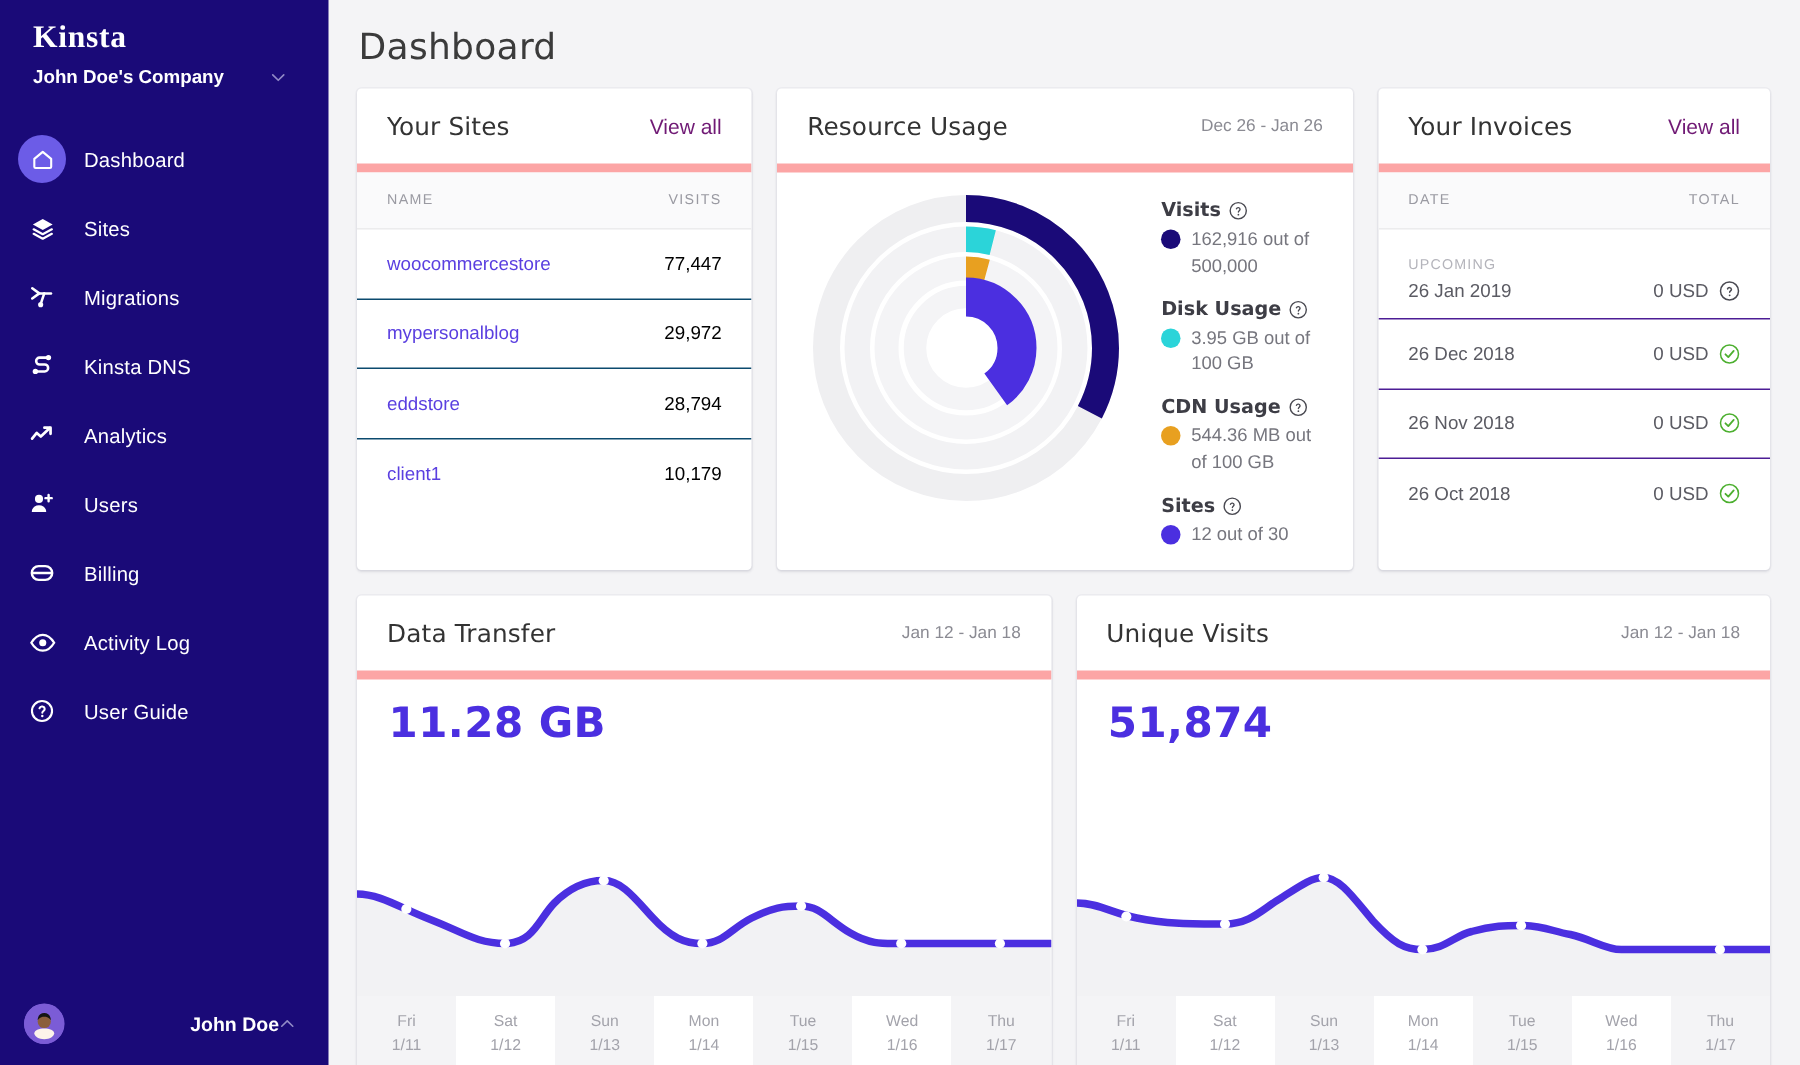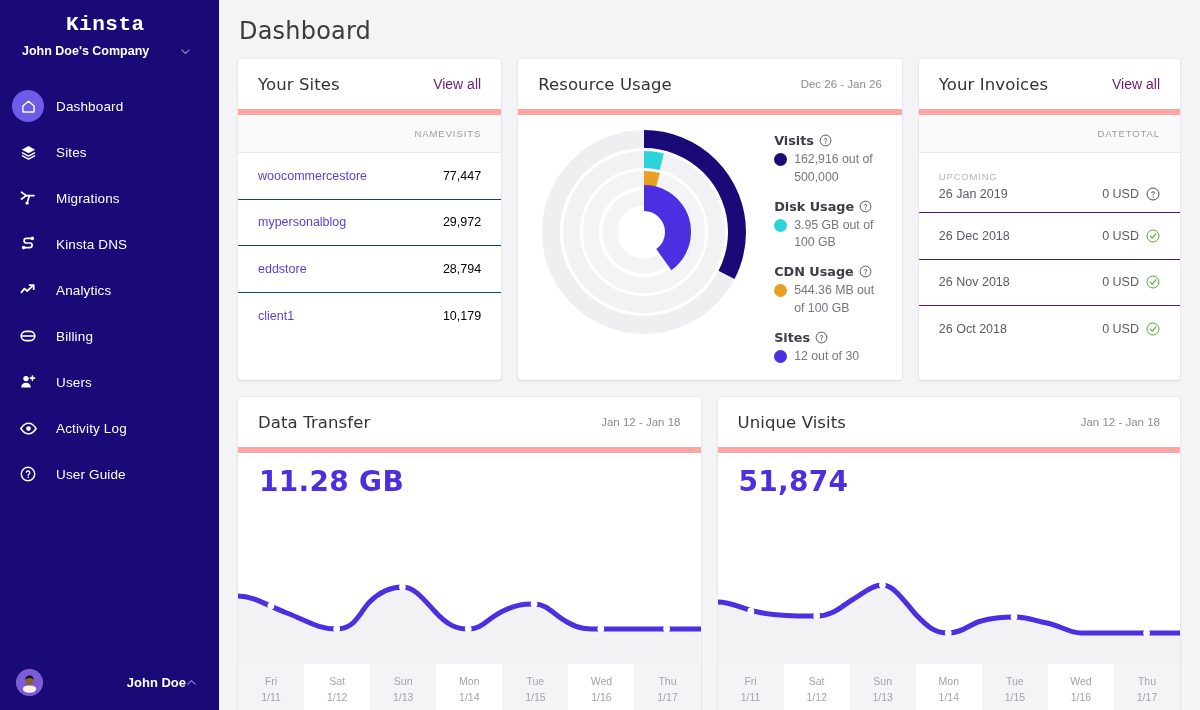--- a/index.html
+++ b/index.html
@@ -15,22 +15,21 @@
   .sidebar {
     width: 219px; height: 710px; flex: 0 0 219px;
     background: #1a0a78;
     position: relative;
     color: #fff;
   }
   .brand { padding: 14px 0 0 22px; }
   .logo {
     font-size: 21px; font-weight: 700; letter-spacing: .5px;
     color: #fff; line-height: 1;
-    font-family: Liberation Mono, monospace;
-    margin-left: 44px;
+    font-family: Liberation Serif, serif;
   }
   .company-row {
     display: flex; align-items: center; justify-content: space-between;
     padding-right: 28px; margin-top: 9px;
   }
   .company-name { font-size: 12.5px; font-weight: 700; color: #fff; }
   .chev { width: 11px; height: 11px; opacity: .75; }
 
   .nav { margin-top: 25px; }
   .nav-item {
@@ -90,21 +89,21 @@
   .view-all { font-size: 14px; color: #701a75; cursor: pointer; }
   .card-date { font-size: 11.5px; color: #8b8b93; }
 
   
   .t-head {
     display: flex; height: 38px; align-items: center;
     background: #fafafb; border-bottom: 1px solid #ececed;
     padding: 0 20px;
     font-size: 9.5px; letter-spacing: .9px; color: #9a9aa2;
   }
-  .t-head .c1 { flex: 1; text-align: right; }
+  .t-head .c1 { flex: 1; }
   .t-head .c2 { text-align: right; }
   .t-row {
     display: flex; align-items: center; height: 46.5px;
     padding: 0 20px; border-bottom: 1px solid #0c4a6e;
     font-size: 12.5px;
   }
   .t-row .c1 { flex: 1; }
   .t-row .c2 { text-align: right; color: #000000; }
   .site-link { color: #5a3fe0; cursor: pointer; }
 
@@ -225,36 +224,36 @@
             <path d="M2.4 11.4 L5.5 7.6 L8.2 10 L14.2 4.3" fill="none" stroke="#fff" stroke-width="1.8" stroke-linecap="round" stroke-linejoin="round"></path>
             <path d="M10.6 4.1 H14.7 V8.2" fill="none" stroke="#fff" stroke-width="1.8" stroke-linecap="round" stroke-linejoin="round"></path>
           </svg>
         </span>
         <span class="nav-label">Analytics</span>
       </div>
 
       <div class="nav-item">
         <span class="nav-icon">
           <svg width="18" height="18" viewBox="0 0 18 18">
-            <rect x="2.2" y="4.4" width="13.6" height="9.2" rx="4.6" fill="none" stroke="#fff" stroke-width="1.6"></rect>
-            <path d="M2.4 9 H15.6" fill="none" stroke="#fff" stroke-width="1.6"></path>
-          </svg>
-        </span>
-        <span class="nav-label">Billing</span>
-      </div>
-
-      <div class="nav-item">
-        <span class="nav-icon">
-          <svg width="18" height="18" viewBox="0 0 18 18">
             <circle cx="7" cy="5.6" r="2.7" fill="#fff"></circle>
             <path d="M2.2 14.4 c0-2.9 2.1-4.6 4.8-4.6 s4.8 1.7 4.8 4.6 Z" fill="#fff"></path>
             <path d="M13.4 3 V7.2 M11.3 5.1 H15.5" stroke="#fff" stroke-width="1.6" stroke-linecap="round"></path>
           </svg>
         </span>
         <span class="nav-label">Users</span>
+      </div>
+
+      <div class="nav-item">
+        <span class="nav-icon">
+          <svg width="18" height="18" viewBox="0 0 18 18">
+            <rect x="2.2" y="4.4" width="13.6" height="9.2" rx="4.6" fill="none" stroke="#fff" stroke-width="1.6"></rect>
+            <path d="M2.4 9 H15.6" fill="none" stroke="#fff" stroke-width="1.6"></path>
+          </svg>
+        </span>
+        <span class="nav-label">Billing</span>
       </div>
 
       <div class="nav-item">
         <span class="nav-icon">
           <svg width="19" height="19" viewBox="0 0 20 20">
             <path d="M2 10 C4.5 5.8 7.2 4.4 10 4.4 S15.5 5.8 18 10 C15.5 14.2 12.8 15.6 10 15.6 S4.5 14.2 2 10Z" fill="none" stroke="#fff" stroke-width="1.6"></path>
             <circle cx="10" cy="10" r="2.5" fill="#fff"></circle>
           </svg>
         </span>
         <span class="nav-label">Activity Log</span>

